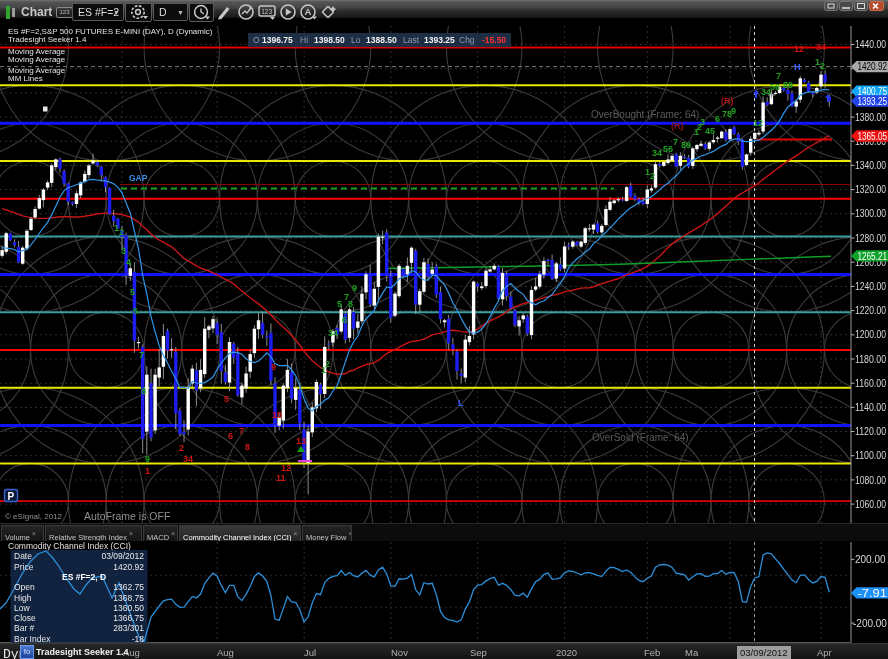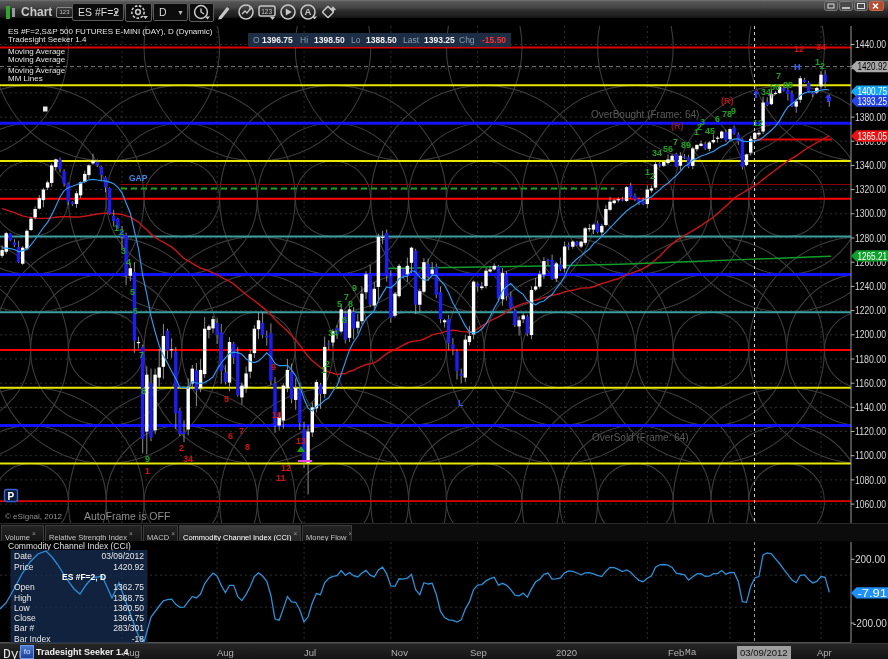--- a/index.html
+++ b/index.html
@@ -552,20 +552,20 @@
   <div class="tab" id="tabact" style="left:179px;width:122px;">Commodity Channel Index (CCI) <sup>×</sup></div>
   <div class="tab" style="left:302px;width:50px;">Money Flow <sup>×</sup></div>
 </div>
 <div id="bbar">
   <div class="mon" style="left:123px;">Aug</div>
   <div class="mon" style="left:217px;">Aug</div>
   <div class="mon" style="left:304px;">Jul</div>
   <div class="mon" style="left:391px;">Nov</div>
   <div class="mon" style="left:470px;">Sep</div>
   <div class="mon" style="left:556px;">2020</div>
-  <div class="mon" style="left:668px;">Feb</div>
-  <div class="mon" style="left:685px;font-family:Liberation Mono, monospace;">Ma</div>
+  <div class="mon" style="left:644px;">Feb</div>
+  <div class="mon" style="left:685px;">Ma</div>
   <div id="selDate">03/09/2012</div>
   <div class="mon" style="left:817px;">Apr</div>
   <div id="dyn">Dyn</div>
   <div id="fico">fo</div>
   <div id="tsname">Tradesight Seeker 1.4</div>
 </div>
 </div>
 </body></html>

